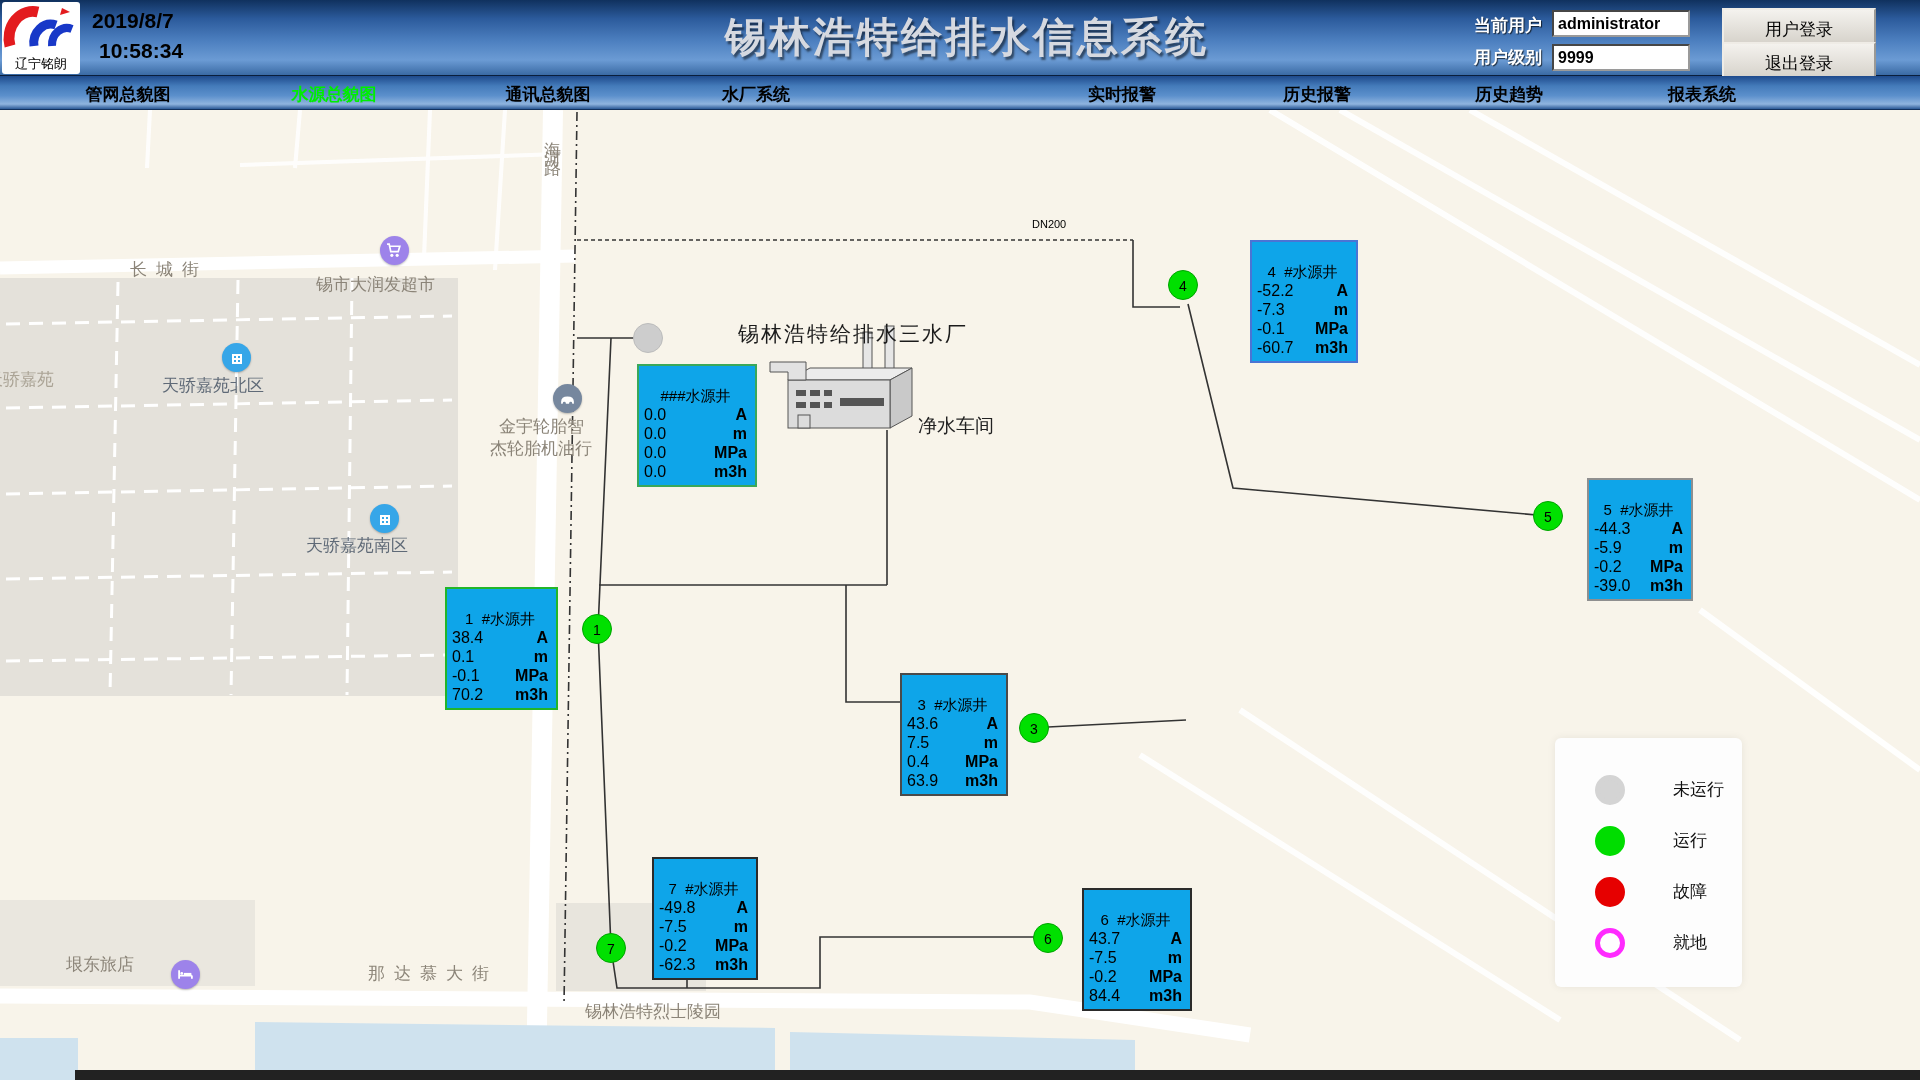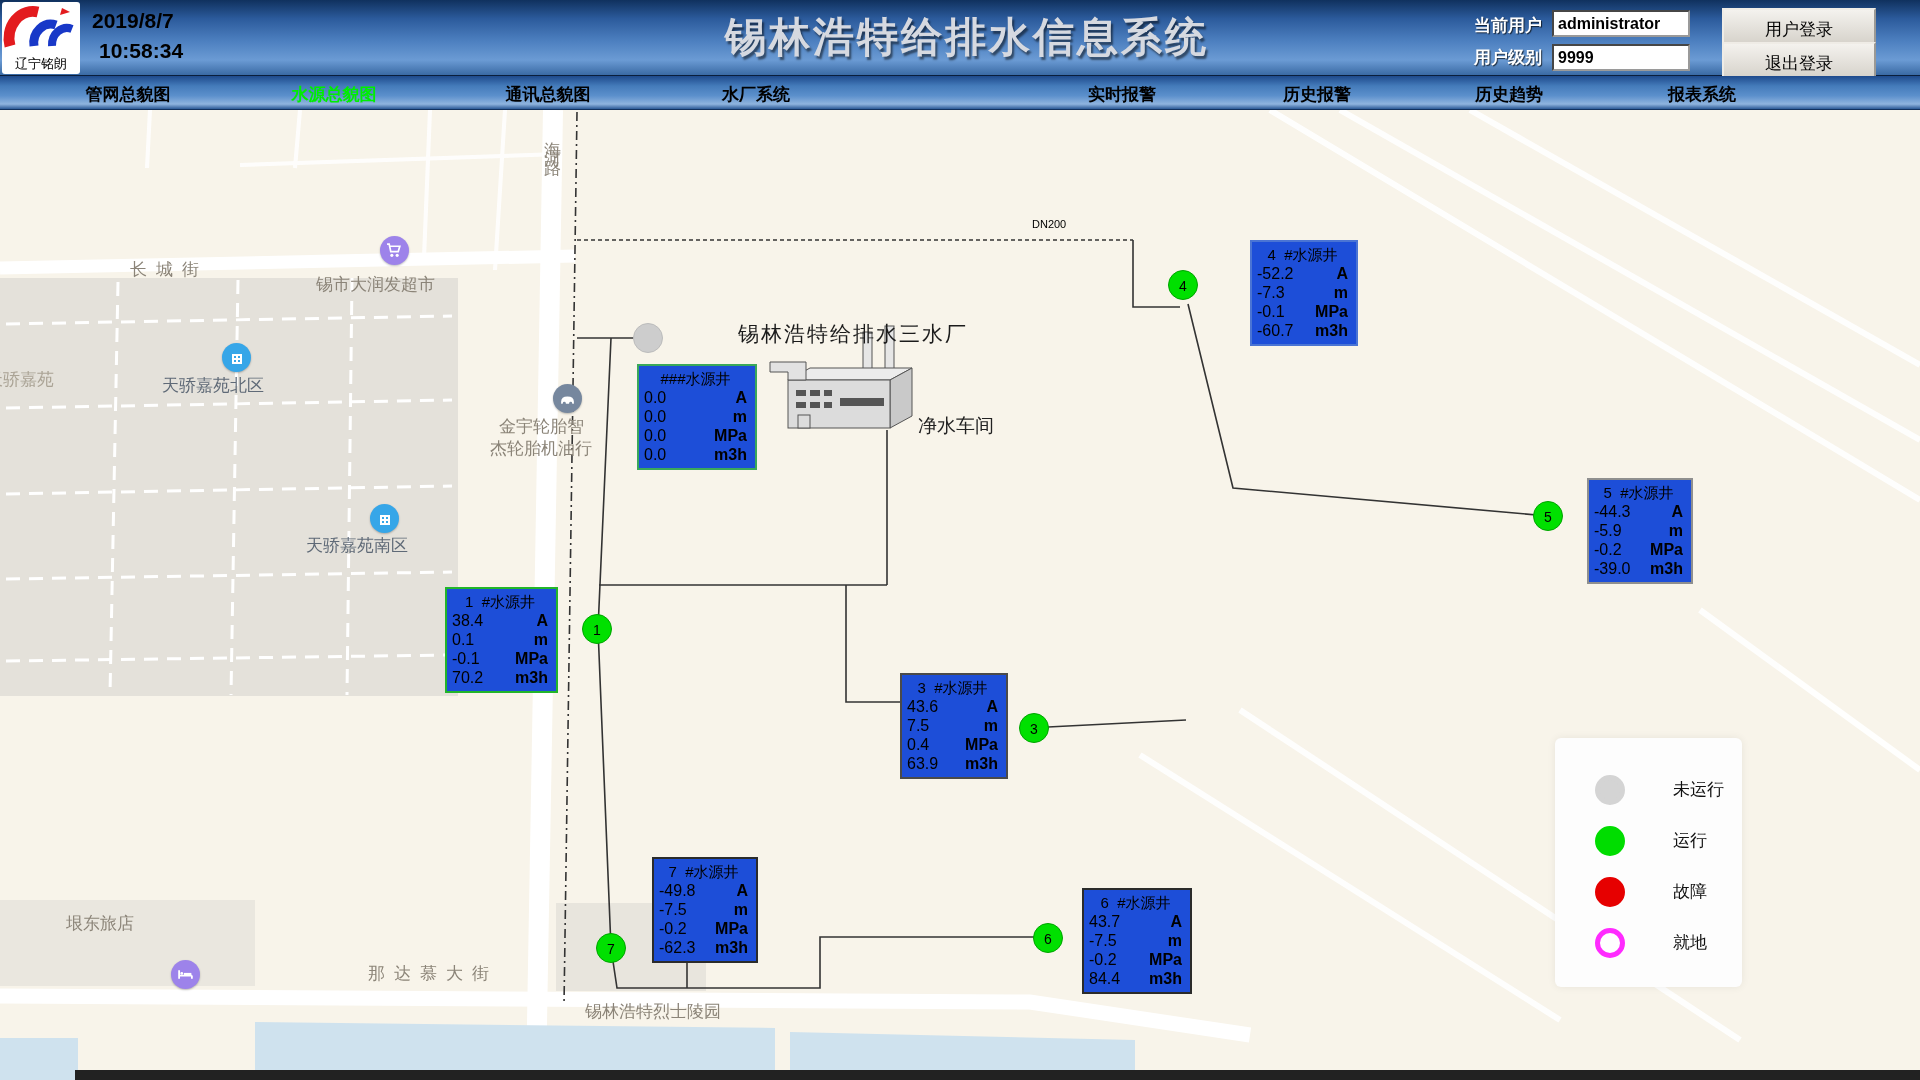--- a/index.html
+++ b/index.html
@@ -61,22 +61,22 @@
   .map-label.faded { color:#aaa395; }
   .map-label.spaced { letter-spacing:9px; }
 
   .poi { position:absolute; width:29px; height:29px; border-radius:50%; display:flex; align-items:center; justify-content:center; box-shadow:0 1px 2px rgba(0,0,0,.25); }
 
   .plant-title { position:absolute; left:738px; top:210px; font-size:21px; color:#1b1b1b; letter-spacing:2px; white-space:nowrap; }
   .workshop-label { position:absolute; left:918px; top:303px; font-size:19px; color:#222; white-space:nowrap; }
   .pipe-label { position:absolute; left:1032px; top:108px; font-size:11px; color:#000; }
 
   .well-box {
-    position:absolute; width:110px; background:#1d4ed8; border:2px solid #444;
-    padding:3px 8px 4px 5px; color:#000;
+    position:absolute; width:110px; background:#0ea5e9; border:2px solid #444;
+    padding:20px 8px 4px 5px; color:#000;
   }
   .wb-title { text-align:center; font-size:15px; white-space:pre; line-height:19px; }
   .wb-row { display:flex; justify-content:space-between; font-size:16px; line-height:19px; }
   .wb-unit { font-weight:bold; }
 
   .well-node {
     position:absolute; width:30px; height:30px; border-radius:50%;
     text-align:center; font-size:14px; line-height:30px; color:#000; cursor:pointer;
   }
   .well-node.green { background:#00e000; border:1px solid #00a400; }
@@ -253,21 +253,21 @@
 
   <div class="map-label spaced" style="left:130px; top:148px;">长城街</div>
   <div class="map-label" style="left:316px; top:163px;">锡市大润发超市</div>
   <div class="map-label faded" style="left:-14px; top:258px;">天骄嘉苑</div>
   <div class="map-label" style="left:162px; top:264px; color:#5f6a77;">天骄嘉苑北区</div>
   <div class="map-label" style="left:499px; top:305px;">金宇轮胎智</div>
   <div class="map-label" style="left:490px; top:327px;">杰轮胎机油行</div>
   <div class="map-label" style="left:306px; top:424px; color:#5f6a77;">天骄嘉苑南区</div>
   <div class="map-label vertical" style="left:541px; top:18px;">海河路</div>
   <div class="map-label vertical" style="left:537px; top:532px;">海河路</div>
-  <div class="map-label" style="left:66px; top:802px;">垠东旅店</div>
+  <div class="map-label" style="left:66px; top:843px;">垠东旅店</div>
   <div class="map-label spaced" style="left:368px; top:852px;">那达慕大街</div>
   <div class="map-label" style="left:585px; top:890px;">锡林浩特烈士陵园</div>
 
   <div class="plant-title">锡林浩特给排水三水厂</div>
   <div class="workshop-label">净水车间</div>
   <div class="pipe-label">DN200</div>
 
   <div class="well-box" style="left: 637px; top: 254px; width: 120px; border-color: rgb(58, 168, 90);">
     <div class="wb-title">###水源井</div>
     <div class="wb-row">

